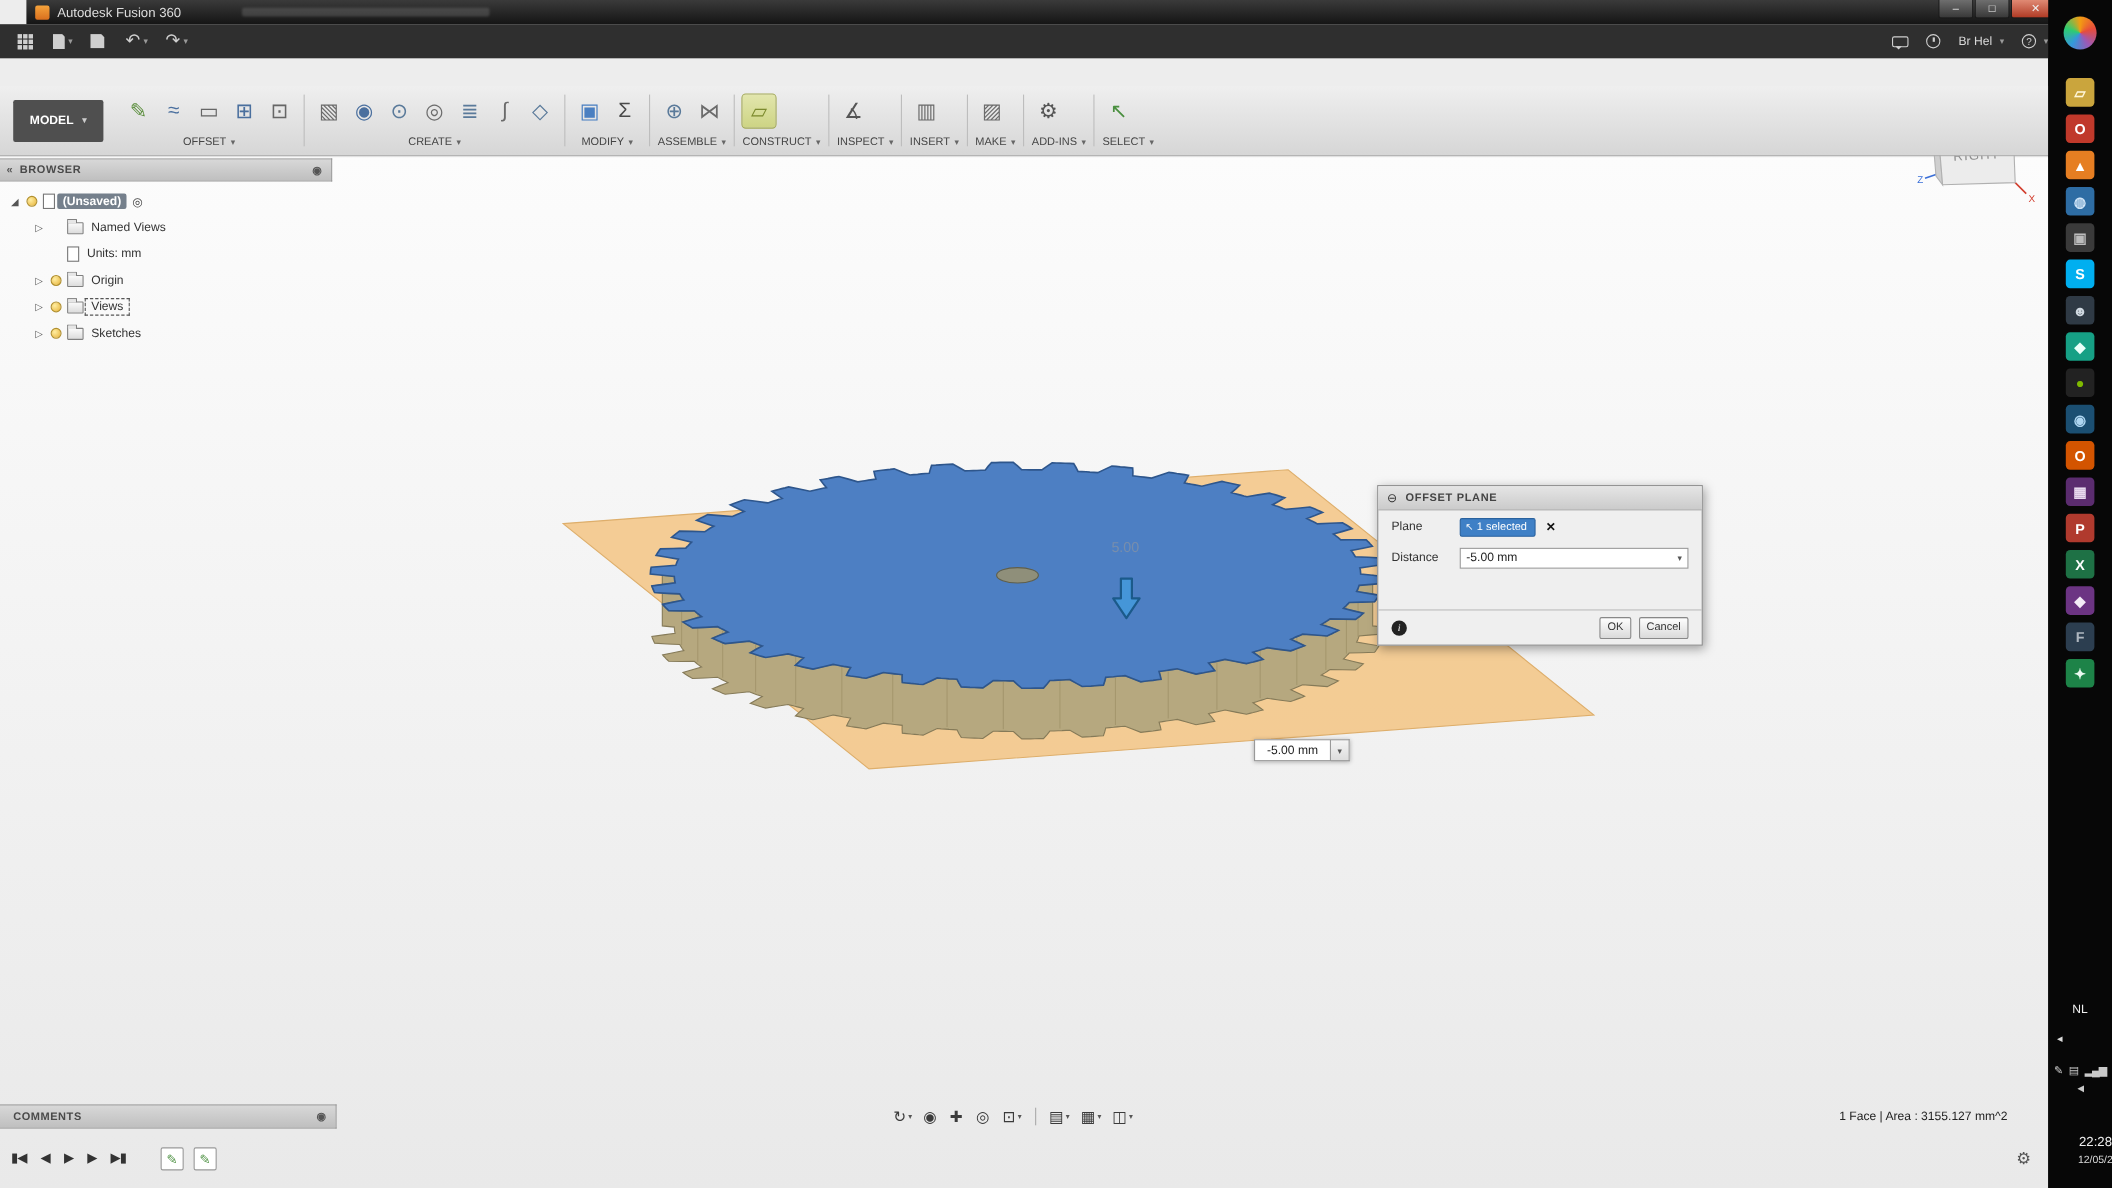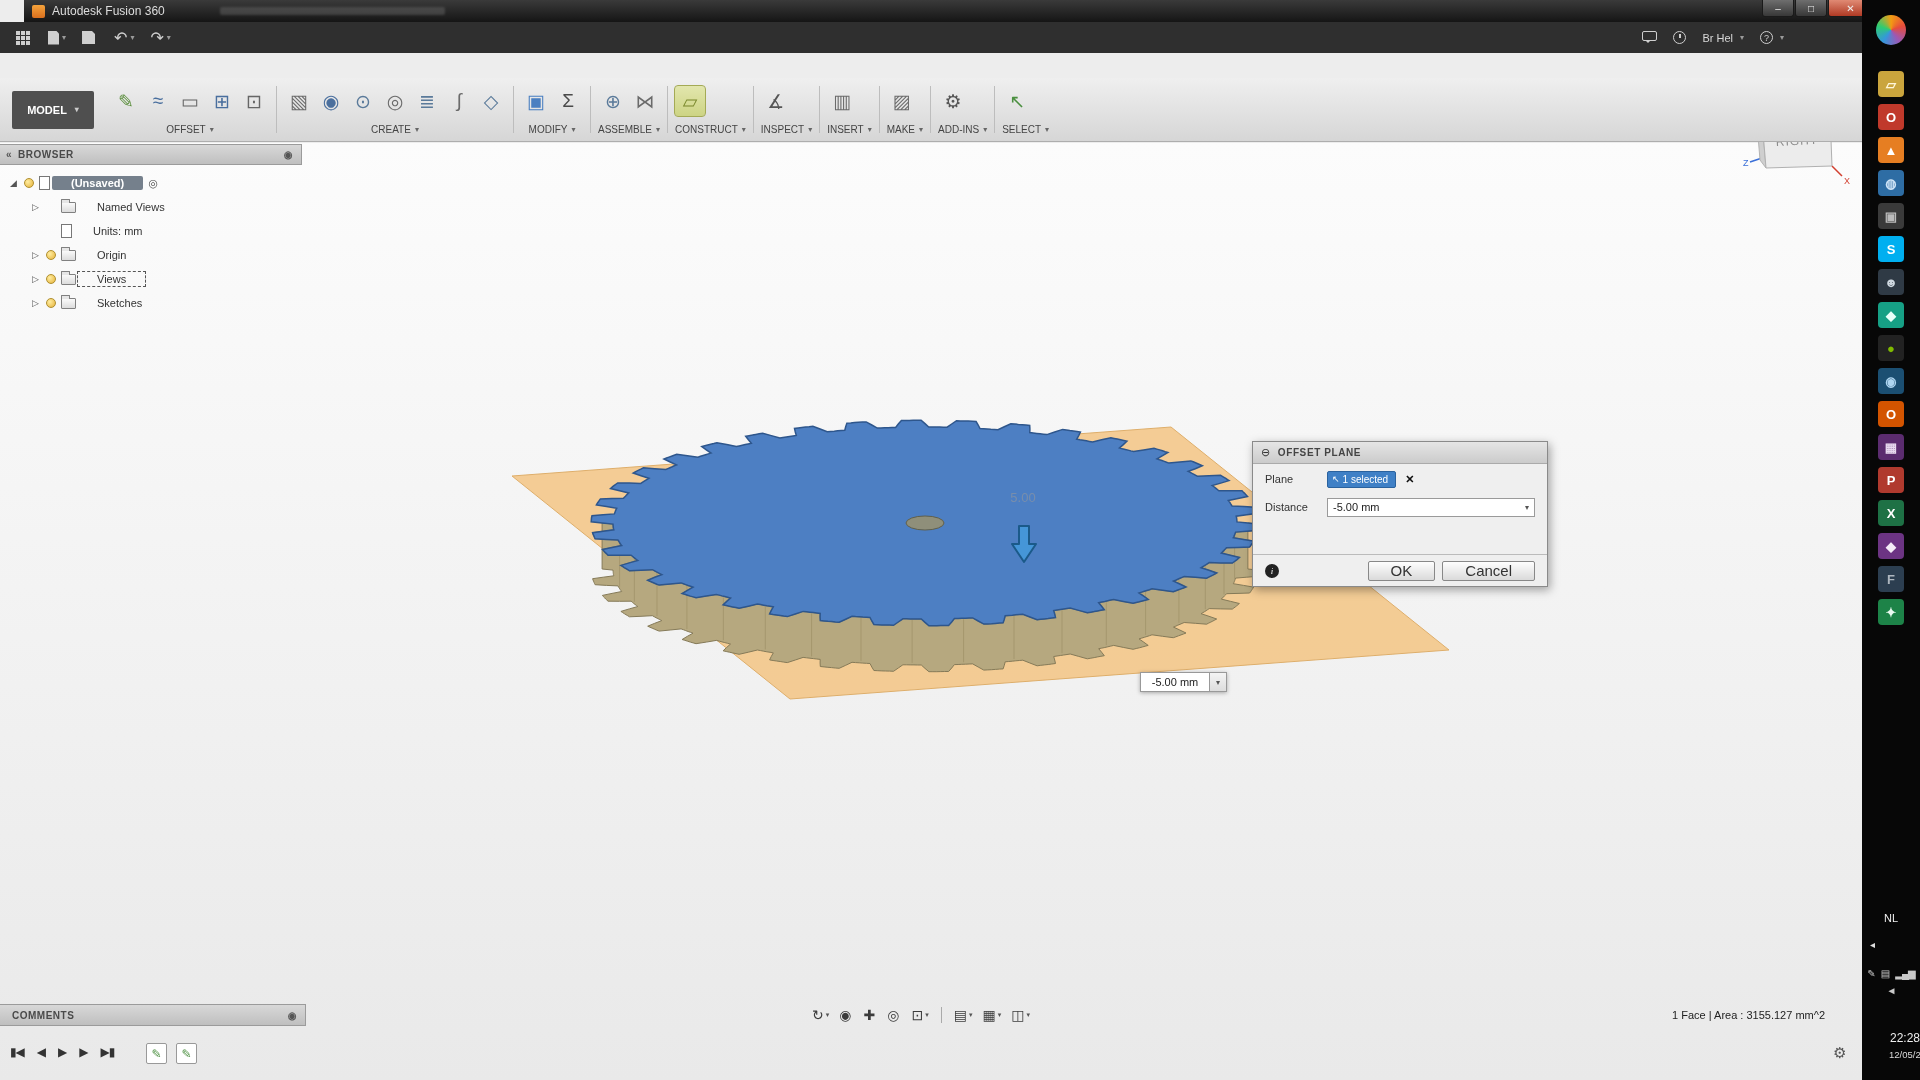--- a/index.html
+++ b/index.html
@@ -25,21 +25,21 @@
   .titem{display:flex;align-items:center;margin-left:16px;height:22px;}
   .tglyph{font-size:16px;line-height:1;color:#cfcfcf;}
   .tcaret{font-size:8px;color:#9a9a9a;margin-left:3px;}
   .cssicon{display:none;}
   .cssicon.css-grid{display:block;width:4px;height:4px;background:#cfcfcf;margin:0 9px 9px 0;
     box-shadow:5px 0 #cfcfcf,10px 0 #cfcfcf,0 5px #cfcfcf,5px 5px #cfcfcf,10px 5px #cfcfcf,0 10px #cfcfcf,5px 10px #cfcfcf,10px 10px #cfcfcf;}
   .cssicon.css-page{display:block;width:11px;height:14px;background:#cfcfcf;
     clip-path:polygon(0 0,8px 0,11px 3px,11px 14px,0 14px);}
   .cssicon.css-floppy{display:block;width:13px;height:13px;background:#cfcfcf;position:relative;
     clip-path:polygon(0 0,10px 0,13px 3px,13px 13px,0 13px);}
-  .toolbar-right{margin-left:auto;display:flex;margin-right:78px;gap:16px;}
+  .toolbar-right{margin-left:auto;display:flex;align-items:center;gap:16px;}
   .bubble{width:15px;height:10px;border:1.5px solid #cfcfcf;border-radius:2px;position:relative;}
   .bubble::after{content:"";position:absolute;left:2px;bottom:-6px;border:3px solid transparent;border-top-color:#cfcfcf;}
   .clockicon{width:13px;height:13px;border:1.5px solid #cfcfcf;border-radius:50%;position:relative;}
   .clockicon::after{content:"";position:absolute;left:5px;top:2px;width:2px;height:4px;background:#cfcfcf;}
   .usermenu{display:flex;align-items:center;gap:4px;font-size:11px;color:#d8d8d8;}
   .helpcircle{width:13px;height:13px;border:1.5px solid #cfcfcf;border-radius:50%;
     display:flex;align-items:center;justify-content:center;font-size:9px;color:#cfcfcf;}
 
   
   .tabbar{position:absolute;left:0;top:53px;width:100%;height:25px;background:#4b4b4b;
@@ -85,21 +85,21 @@
   .expander{width:15px;text-align:center;font-size:9px;color:#555;}
   .bulb{width:10px;height:10px;border-radius:50%;margin:0 3px;visibility:hidden;
     background:radial-gradient(circle at 35% 35%,#ffeda0,#e6b23a);border:1px solid #b08f2e;}
   .bulb.show{visibility:visible;}
   .treeicon{margin:0 2px;}
   .treeicon.folder{width:15px;height:11px;background:linear-gradient(#fafafa,#dcdcdc);
     border:1px solid #808080;border-radius:1px;position:relative;}
   .treeicon.folder::before{content:"";position:absolute;left:-1px;top:-4px;width:7px;height:3px;
     background:#e6e6e6;border:1px solid #808080;border-bottom:none;border-radius:1px 1px 0 0;}
   .treeicon.doc{width:11px;height:14px;background:#fff;border:1px solid #777;}
-  .tlabel{padding:1px 19px;}
+  .tlabel{padding:1px 5px;}
   .trow.sel .tlabel{background:#75808c;color:#fff;font-weight:bold;border-radius:2px;}
   .trow.dash .tlabel{outline:1px dashed #555;}
   .eye{font-size:11px;color:#444;margin-left:5px;}
 
   
   .dialog{position:absolute;left:1252px;top:441px;width:296px;height:146px;
     background:#efefef;border:1px solid #8a8a8a;box-shadow:2px 3px 9px rgba(0,0,0,.35);z-index:8;font-size:11px;}
   .dlg-title{height:22px;background:linear-gradient(#e5e5e5,#cbcbcb);border-bottom:1px solid #aaa;
     display:flex;align-items:center;font-size:10px;font-weight:bold;color:#444;letter-spacing:.6px;}
   .dlg-handle{font-size:11px;color:#333;margin:0 7px 0 8px;font-weight:normal;}
@@ -110,22 +110,22 @@
   .chip-cursor{font-size:9px;}
   .chip-x{margin-left:9px;color:#111;font-weight:bold;font-size:11px;}
   .dlg-field{flex:1;height:19px;background:#fff;border:1px solid #9a9a9a;
     display:flex;align-items:center;padding:0 5px;color:#222;}
   .dlg-field .fcaret{margin-left:auto;font-size:8px;color:#555;}
   .dlg-footer{position:absolute;left:0;right:0;bottom:0;height:32px;border-top:1px solid #bbb;
     display:flex;align-items:center;padding:0 12px;}
   .info-dot{width:14px;height:14px;border-radius:50%;background:#222;color:#fff;
     display:flex;align-items:center;justify-content:center;font-size:9px;font-style:italic;font-family:"Liberation Serif",serif;}
   .dlg-btns{margin-left:auto;display:flex;gap:7px;}
-  .btn{height:20px;padding:0 22px;background:linear-gradient(#fefefe,#dadada);
-    border:1px solid #888;border-radius:2px;font-size:15px;color:#333;
+  .btn{height:20px;padding:0 6px;background:linear-gradient(#fefefe,#dadada);
+    border:1px solid #888;border-radius:2px;font-size:10px;color:#333;
     display:flex;align-items:center;justify-content:center;}
 
   
   .valuebox{position:absolute;left:1140px;top:672px;display:flex;z-index:7;
     box-shadow:0 1px 4px rgba(0,0,0,.3);}
   .vb-field{width:70px;height:20px;background:#fff;border:1px solid #999;
     font-size:11px;color:#222;display:flex;align-items:center;justify-content:center;}
   .vb-drop{width:17px;height:20px;background:linear-gradient(#f4f4f4,#ddd);border:1px solid #999;border-left:none;
     display:flex;align-items:center;justify-content:center;font-size:8px;color:#555;}
 

